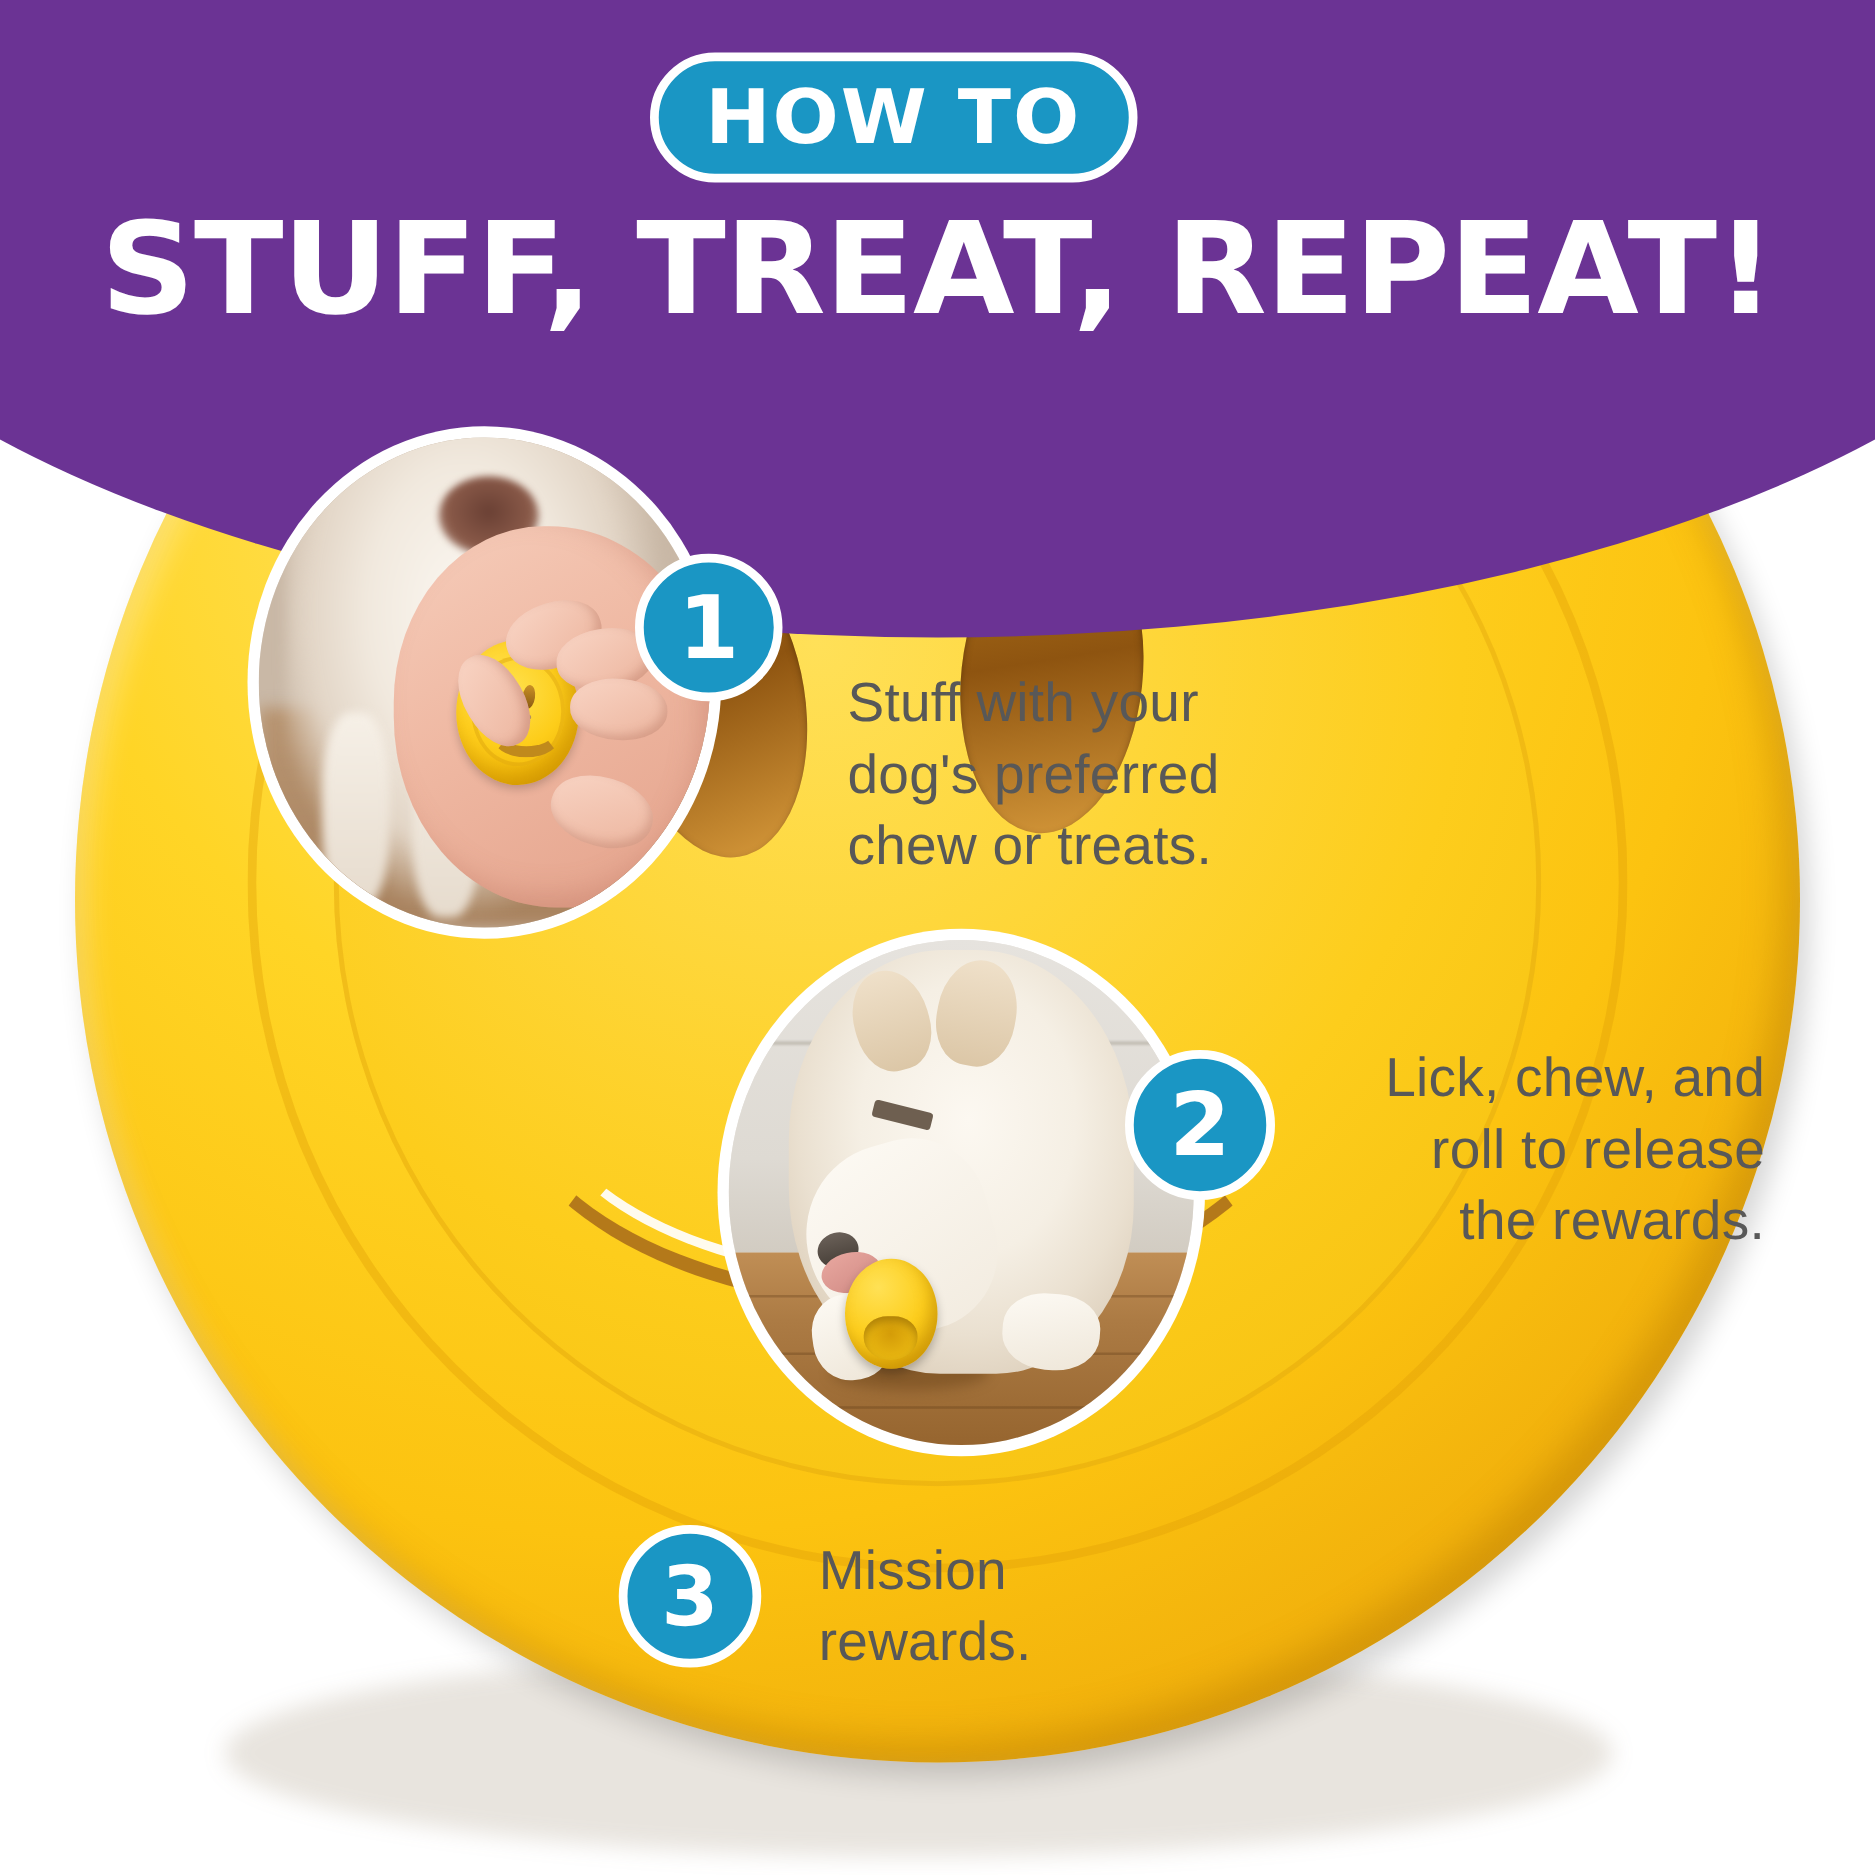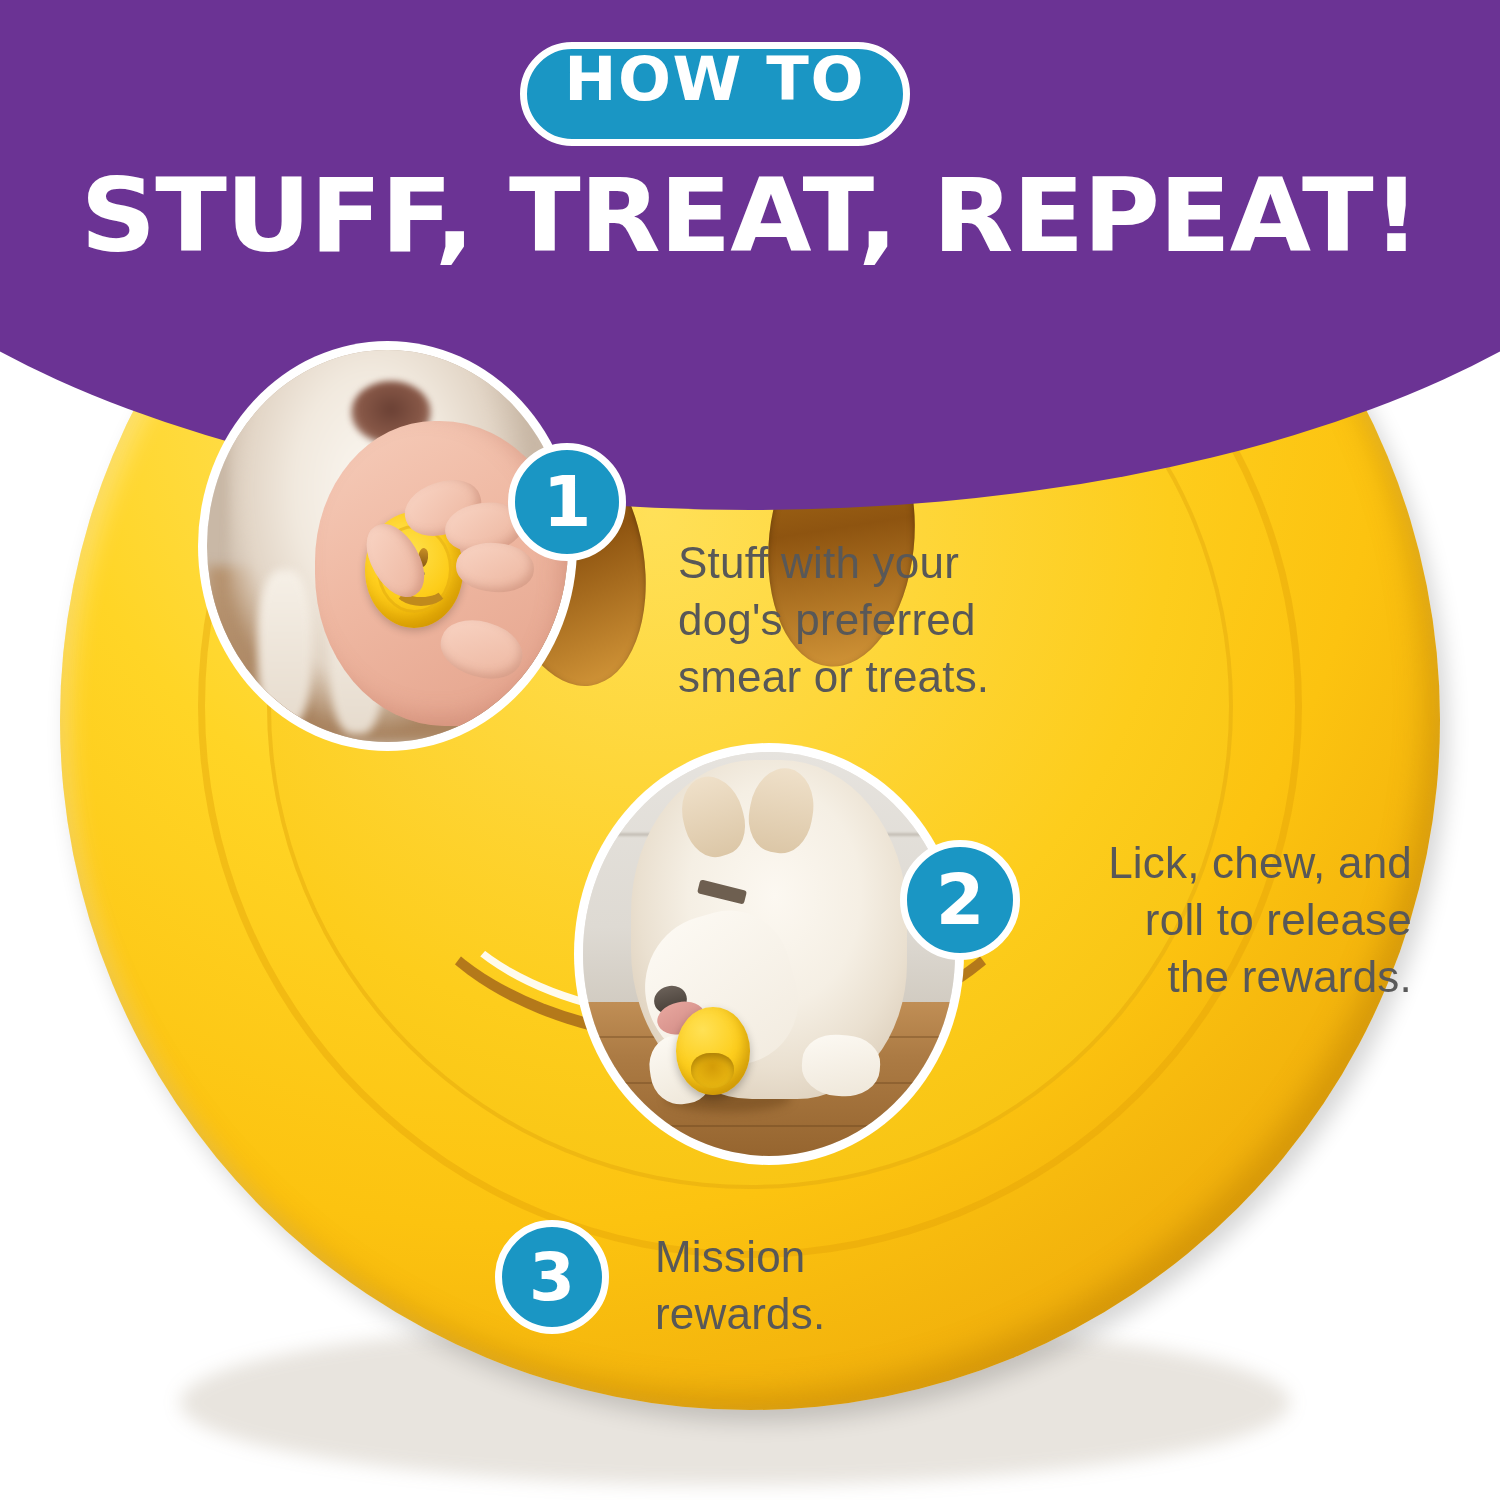--- a/index.html
+++ b/index.html
@@ -24,21 +24,21 @@
     position:absolute;left:0;top:0;width:1500px;height:520px;z-index:3;
   }
 
   
   .howto-pill{
     position:absolute;left:520px;top:42px;width:390px;height:104px;
     background:#1a96c4;
     border:7px solid #ffffff;
     border-radius:56px;
     box-sizing:border-box;
-    display:flex;justify-content:center;
+    display:flex;align-items:center;justify-content:center;
     z-index:4;
   }
   .howto-text{
     color:#ffffff;
     font-size:60px;
     font-weight:bold;
     letter-spacing:1.5px;
     line-height:1;
     transform:scaleX(1.04);
     font-family:"DejaVu Sans", sans-serif;
@@ -259,21 +259,21 @@
         <div class="s1-finger s1-f1"></div>
         <div class="s1-finger s1-f2"></div>
         <div class="s1-finger s1-f3"></div>
         <div class="s1-finger s1-f4"></div>
       </div>
     </div>
   </div>
   <div class="badge" id="badge-1">1</div>
   <div class="step-text" id="text-1">Stuff with your
 dog's preferred
-smear or treats.</div>
+chew or treats.</div>
 
   <div class="photo-circle" id="photo-2">
     <div class="scene">
       <div class="s2-wall"></div>
       <div class="s2-wallline"></div>
       <div class="s2-floor">
         <div class="s2-plank" style="top:22%"></div>
         <div class="s2-plank" style="top:52%"></div>
         <div class="s2-plank" style="top:80%"></div>
       </div>

